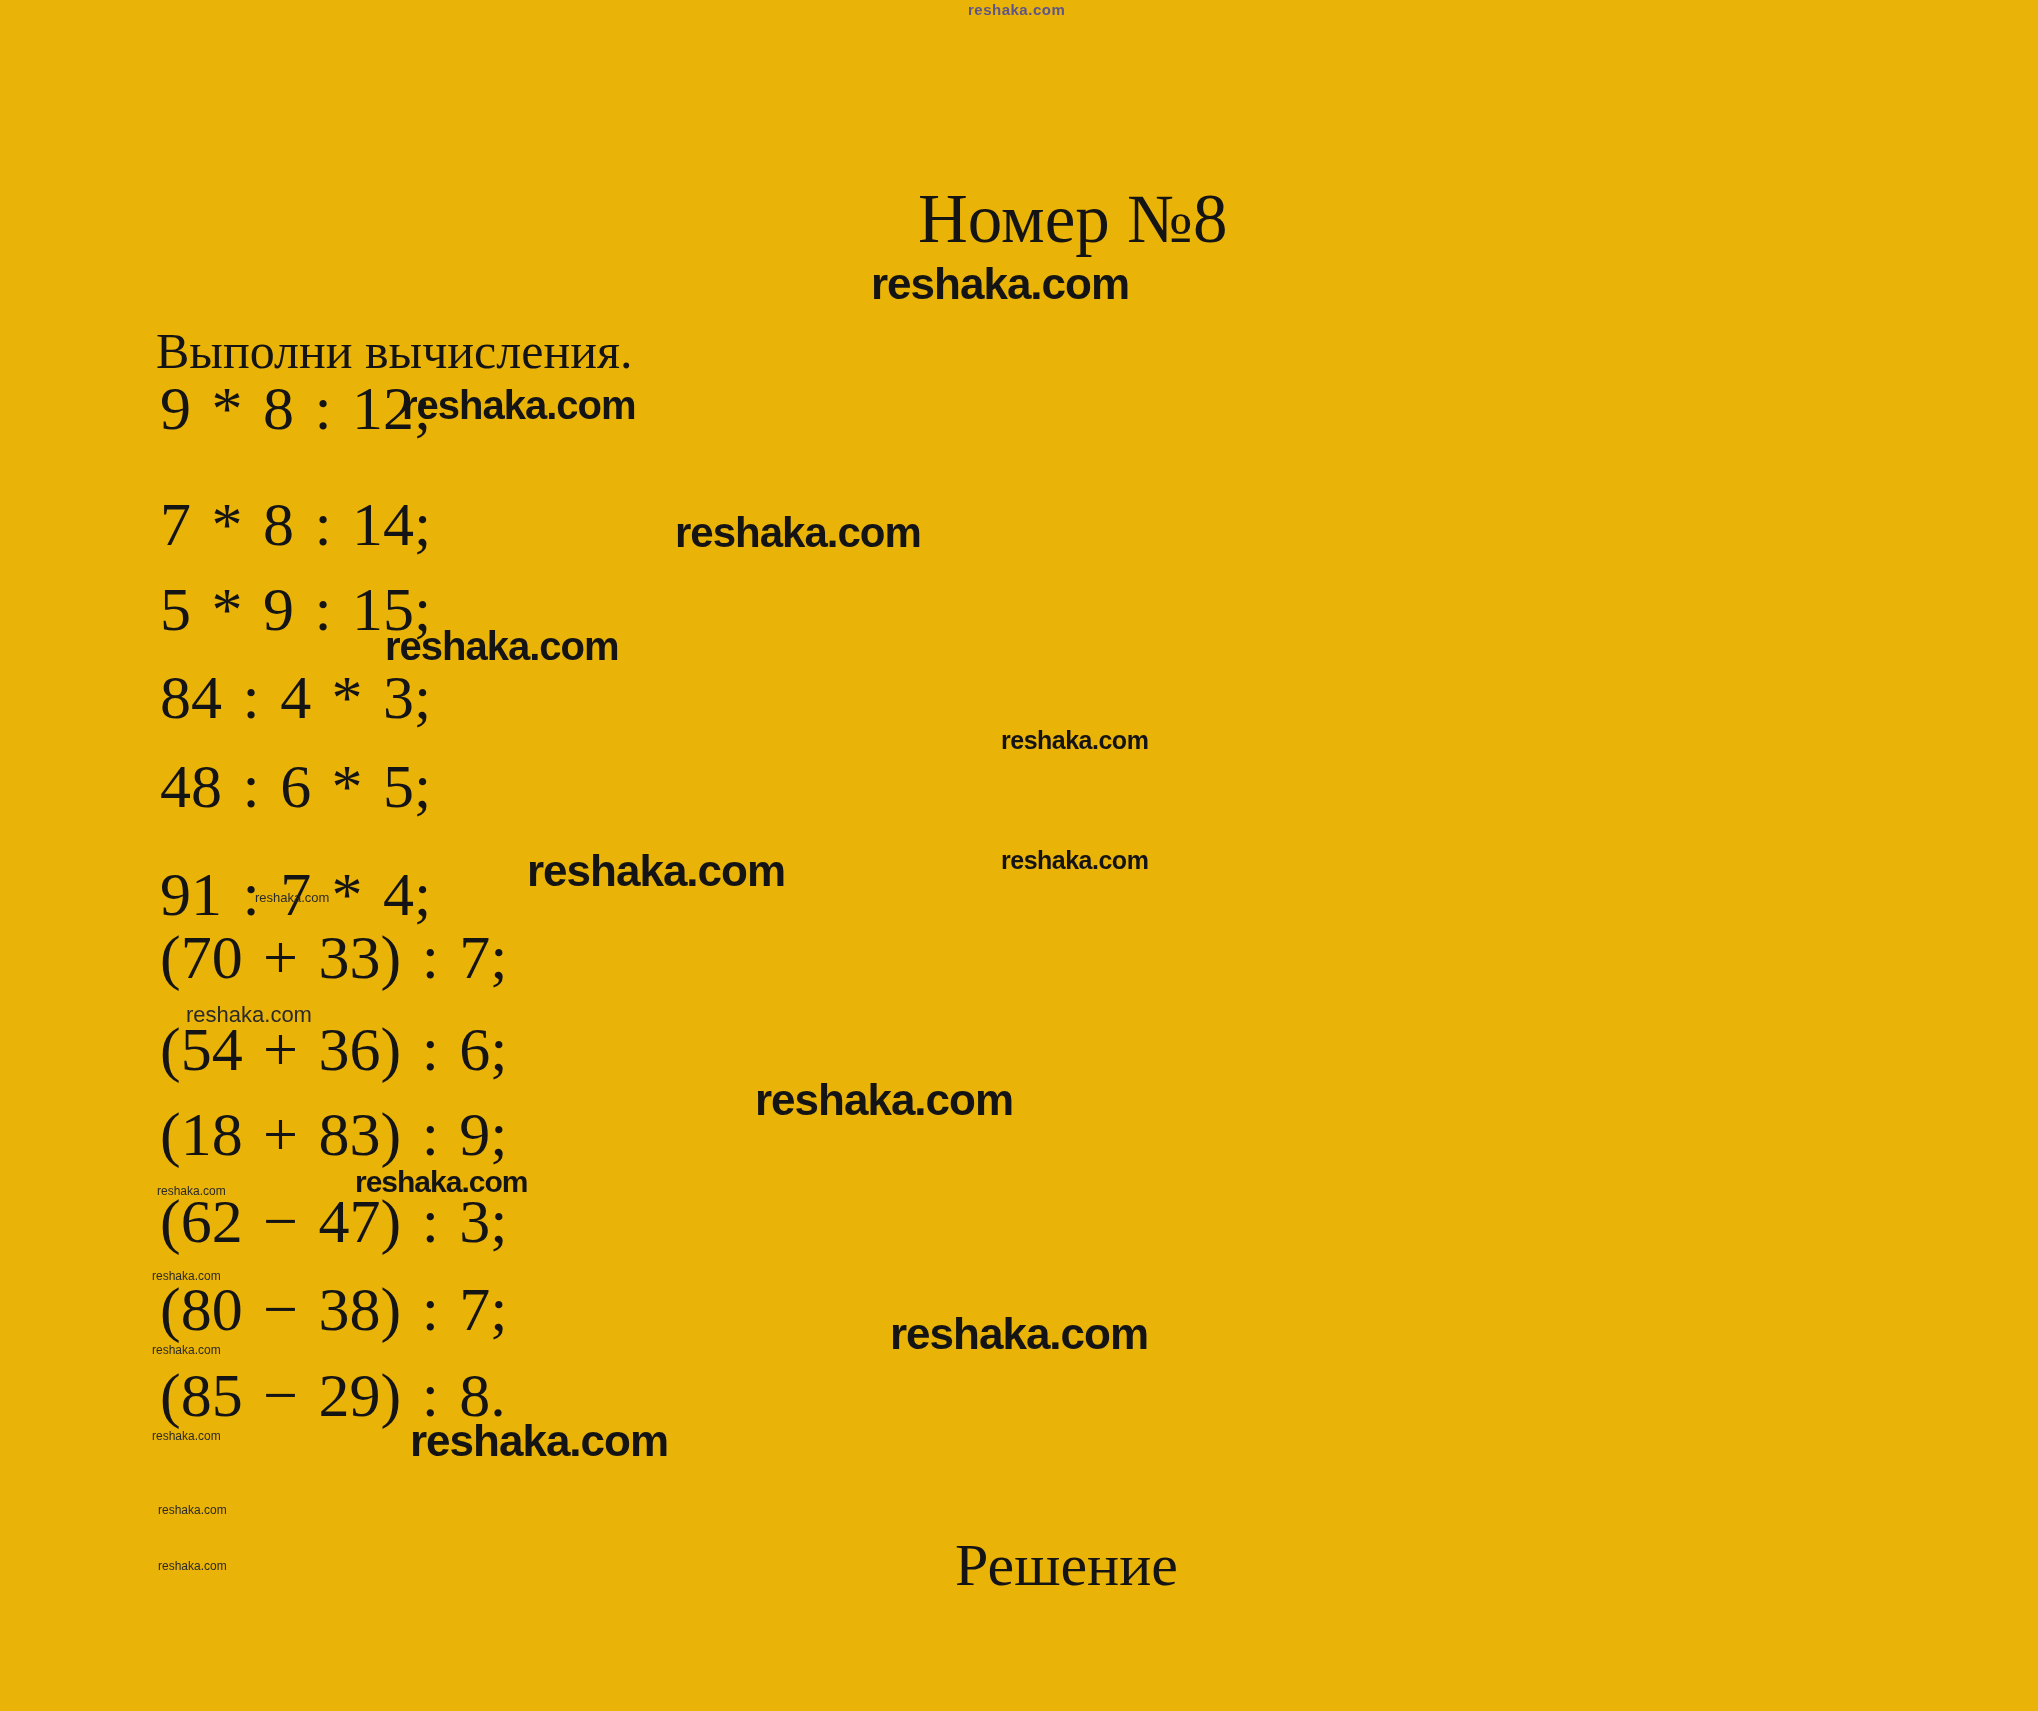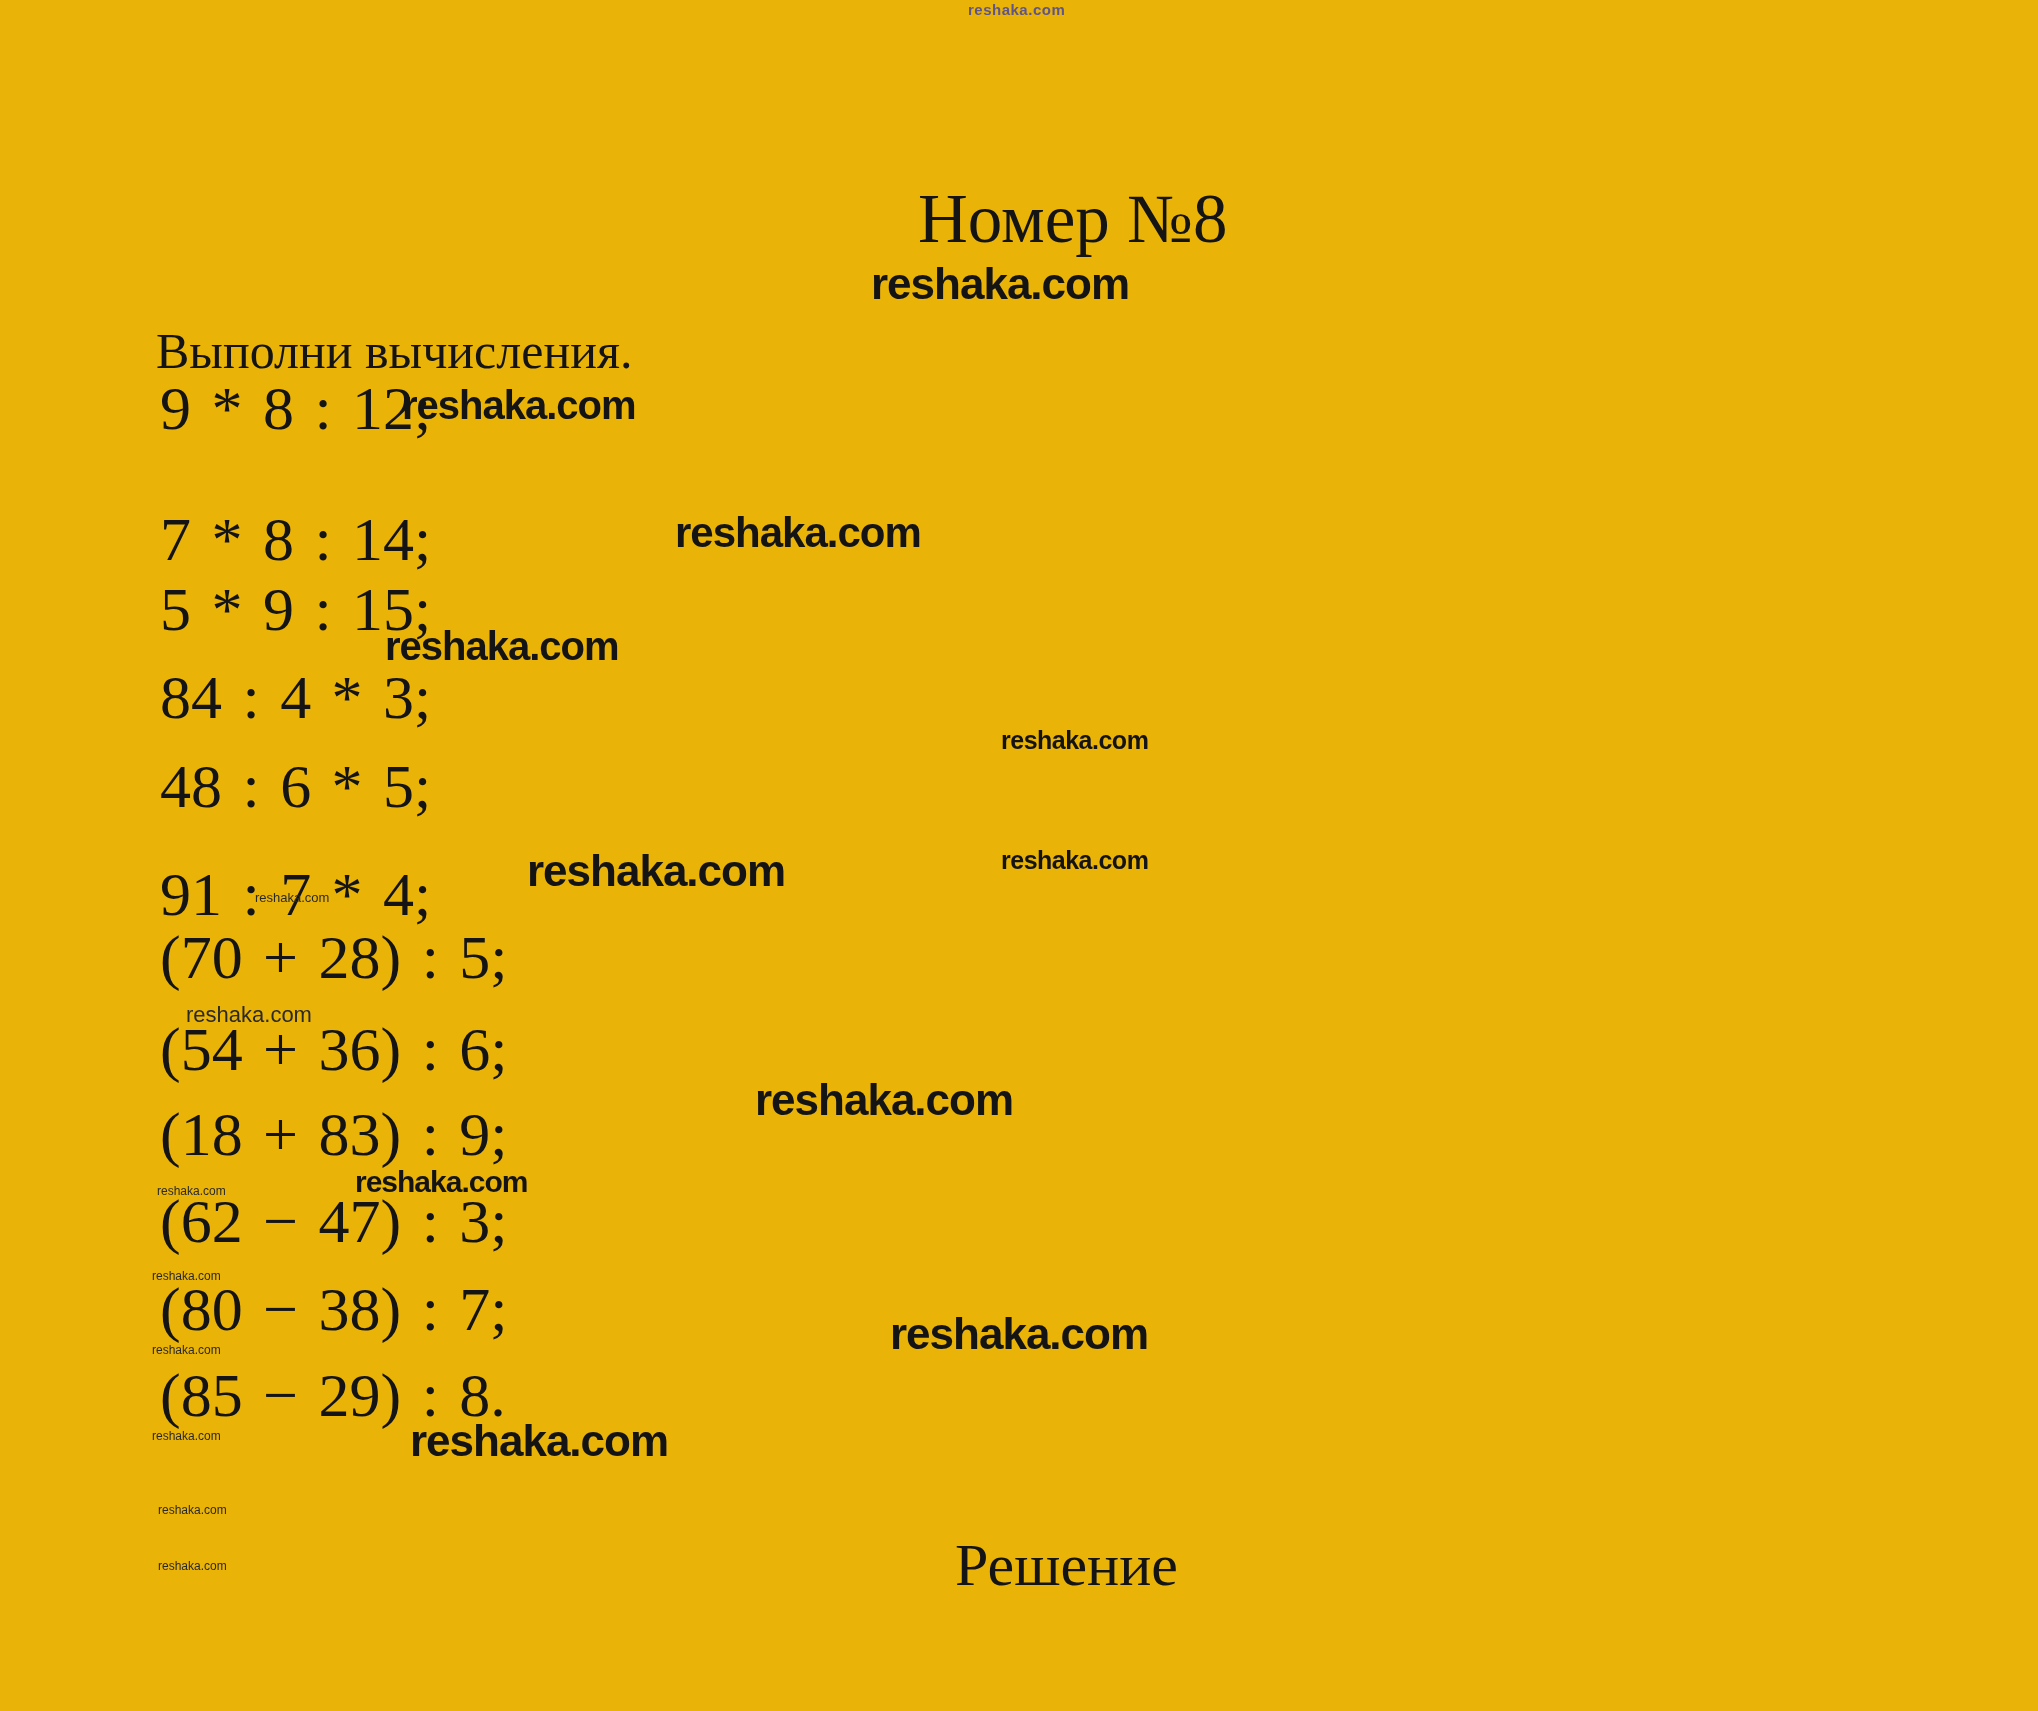--- a/index.html
+++ b/index.html
@@ -31,21 +31,21 @@
     color: #141414;
   }
   .expr {
     left: 160px;
     font-size: 62px; line-height: 62px;
     font-family: "Liberation Serif", serif;
     color: #141414;
     word-spacing: 0.08em;
   }
   .expr-0  { top: 377px; }
-  .expr-1  { top: 508px; }
+  .expr-1  { top: 493px; }
   .expr-2  { top: 578px; }
   .expr-3  { top: 666px; }
   .expr-4  { top: 755px; }
   .expr-5  { top: 863px; }
   .expr-6  { top: 926px; }
   .expr-7  { top: 1018px; }
   .expr-8  { top: 1103px; }
   .expr-9  { top: 1190px; }
   .expr-10 { top: 1278px; }
   .expr-11 { top: 1364px; }
@@ -99,21 +99,21 @@
   <span class="abs wm wm-big wm-title">reshaka.com</span>
 
   <div class="abs task-heading">Выполни вычисления.</div>
 
   <div class="abs expr expr-0">9 * 8 : 12;</div>
   <div class="abs expr expr-1">7 * 8 : 14;</div>
   <div class="abs expr expr-2">5 * 9 : 15;</div>
   <div class="abs expr expr-3">84 : 4 * 3;</div>
   <div class="abs expr expr-4">48 : 6 * 5;</div>
   <div class="abs expr expr-5">91 : 7 * 4;</div>
-  <div class="abs expr expr-6">(70 + 28) : 5;</div>
+  <div class="abs expr expr-6">(70 + 33) : 7;</div>
   <div class="abs expr expr-7">(54 + 36) : 6;</div>
   <div class="abs expr expr-8">(18 + 83) : 9;</div>
   <div class="abs expr expr-9">(62 − 47) : 3;</div>
   <div class="abs expr expr-10">(80 − 38) : 7;</div>
   <div class="abs expr expr-11">(85 − 29) : 8.</div>
 
   <span class="abs wm wm-big wm-r1">reshaka.com</span>
   <span class="abs wm wm-big wm-r2">reshaka.com</span>
   <span class="abs wm wm-big wm-r3">reshaka.com</span>
   <span class="abs wm wm-big wm-med1">reshaka.com</span>

